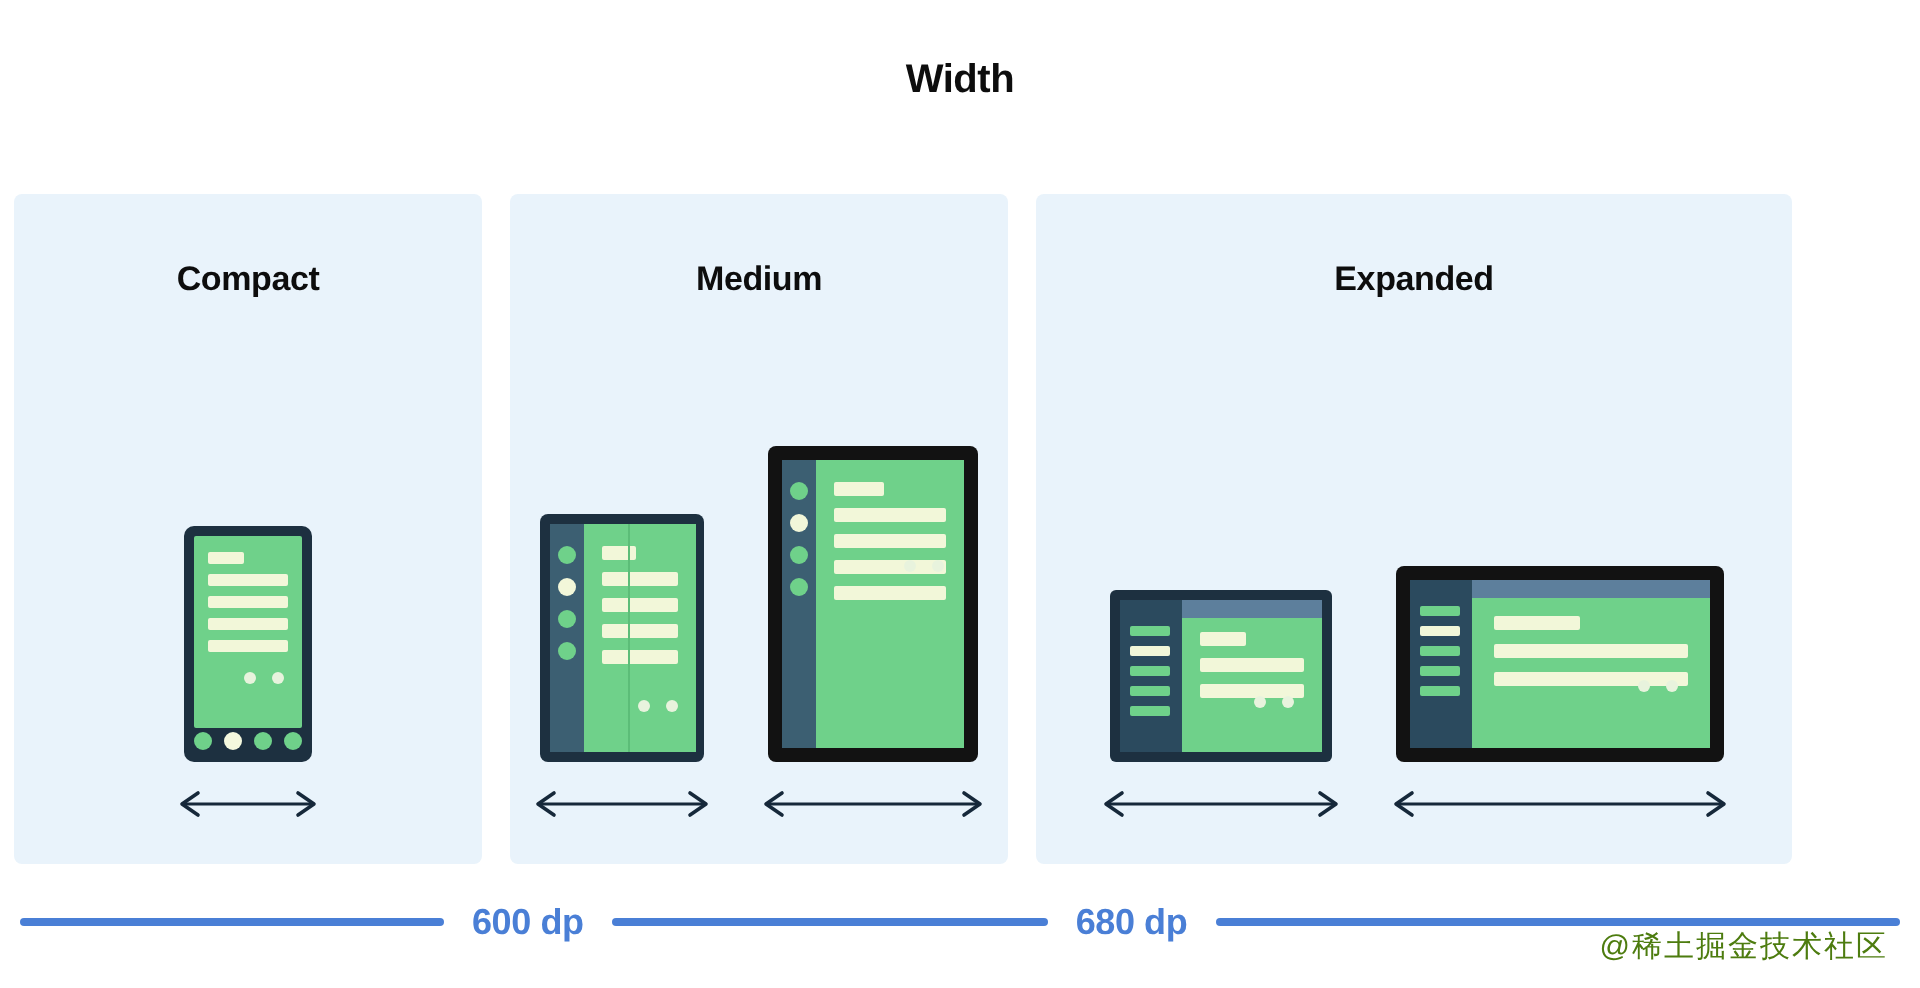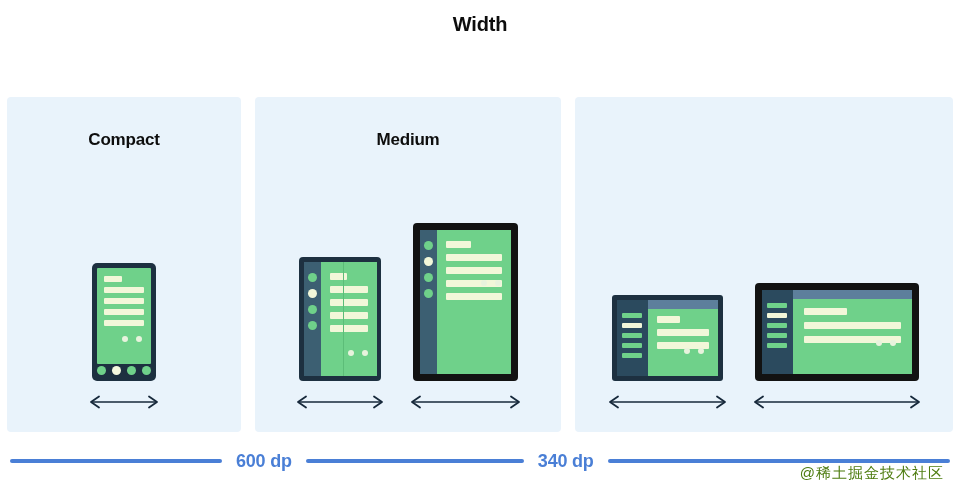--- a/index.html
+++ b/index.html
@@ -11,21 +11,21 @@
     width: 960px;
     height: 494px;
     font-family: "Liberation Sans", sans-serif;
     overflow: hidden;
     position: relative;
   }
 
   
   .header {
     text-align: center;
-    padding-top: 12px;
+    padding-top: 28px;
   }
   .title {
     font-size: 20px;
     font-weight: bold;
     color: #0d0d0d;
     letter-spacing: -0.2px;
     line-height: 1.2;
   }
   .subtitle {
     font-size: 17px;
@@ -44,21 +44,21 @@
     height: 335px;
     display: flex;
     gap: 14px;
   }
   .panel {
     background: #e9f3fb;
     border-radius: 4px;
     position: relative;
   }
   .panel-compact  { width: 234px; }
-  .panel-medium   { width: 306px; }
+  .panel-medium   { width: 249px; }
   .panel-expanded { width: 378px; }
 
   .panel-label {
     position: absolute;
     top: 33px;
     left: 0;
     right: 0;
     text-align: center;
     font-size: 17px;
     font-weight: bold;
@@ -399,20 +399,21 @@
           <line x1="5" y1="8" x2="110" y2="8" stroke="#16283a" stroke-width="1.6"></line>
           <polyline points="12,2.5 4,8 12,13.5" fill="none" stroke="#16283a" stroke-width="1.8" stroke-linecap="round" stroke-linejoin="round"></polyline>
           <polyline points="103,2.5 111,8 103,13.5" fill="none" stroke="#16283a" stroke-width="1.8" stroke-linecap="round" stroke-linejoin="round"></polyline>
         </svg>
       </div>
 
     </div>
   </div>
 
   <div class="panel panel-expanded">
+    <div class="panel-label">Expanded</div>
     <div class="stage">
 
       <div class="dev-wrap">
         <div class="device dev-laptop">
           <div class="screen">
             <div class="drawer">
               <div class="bar"></div>
               <div class="bar active"></div>
               <div class="bar"></div>
               <div class="bar"></div>
@@ -468,17 +469,17 @@
 
     </div>
   </div>
 
 </div>
 
 <div class="scale">
   <div class="rule rule-1"></div>
   <div class="dp">600 dp</div>
   <div class="rule rule-2"></div>
-  <div class="dp">340 dp</div>
+  <div class="dp">680 dp</div>
   <div class="rule rule-3"></div>
 </div>
 
 <div class="watermark">@稀土掘金技术社区</div>
 
 </body></html>

